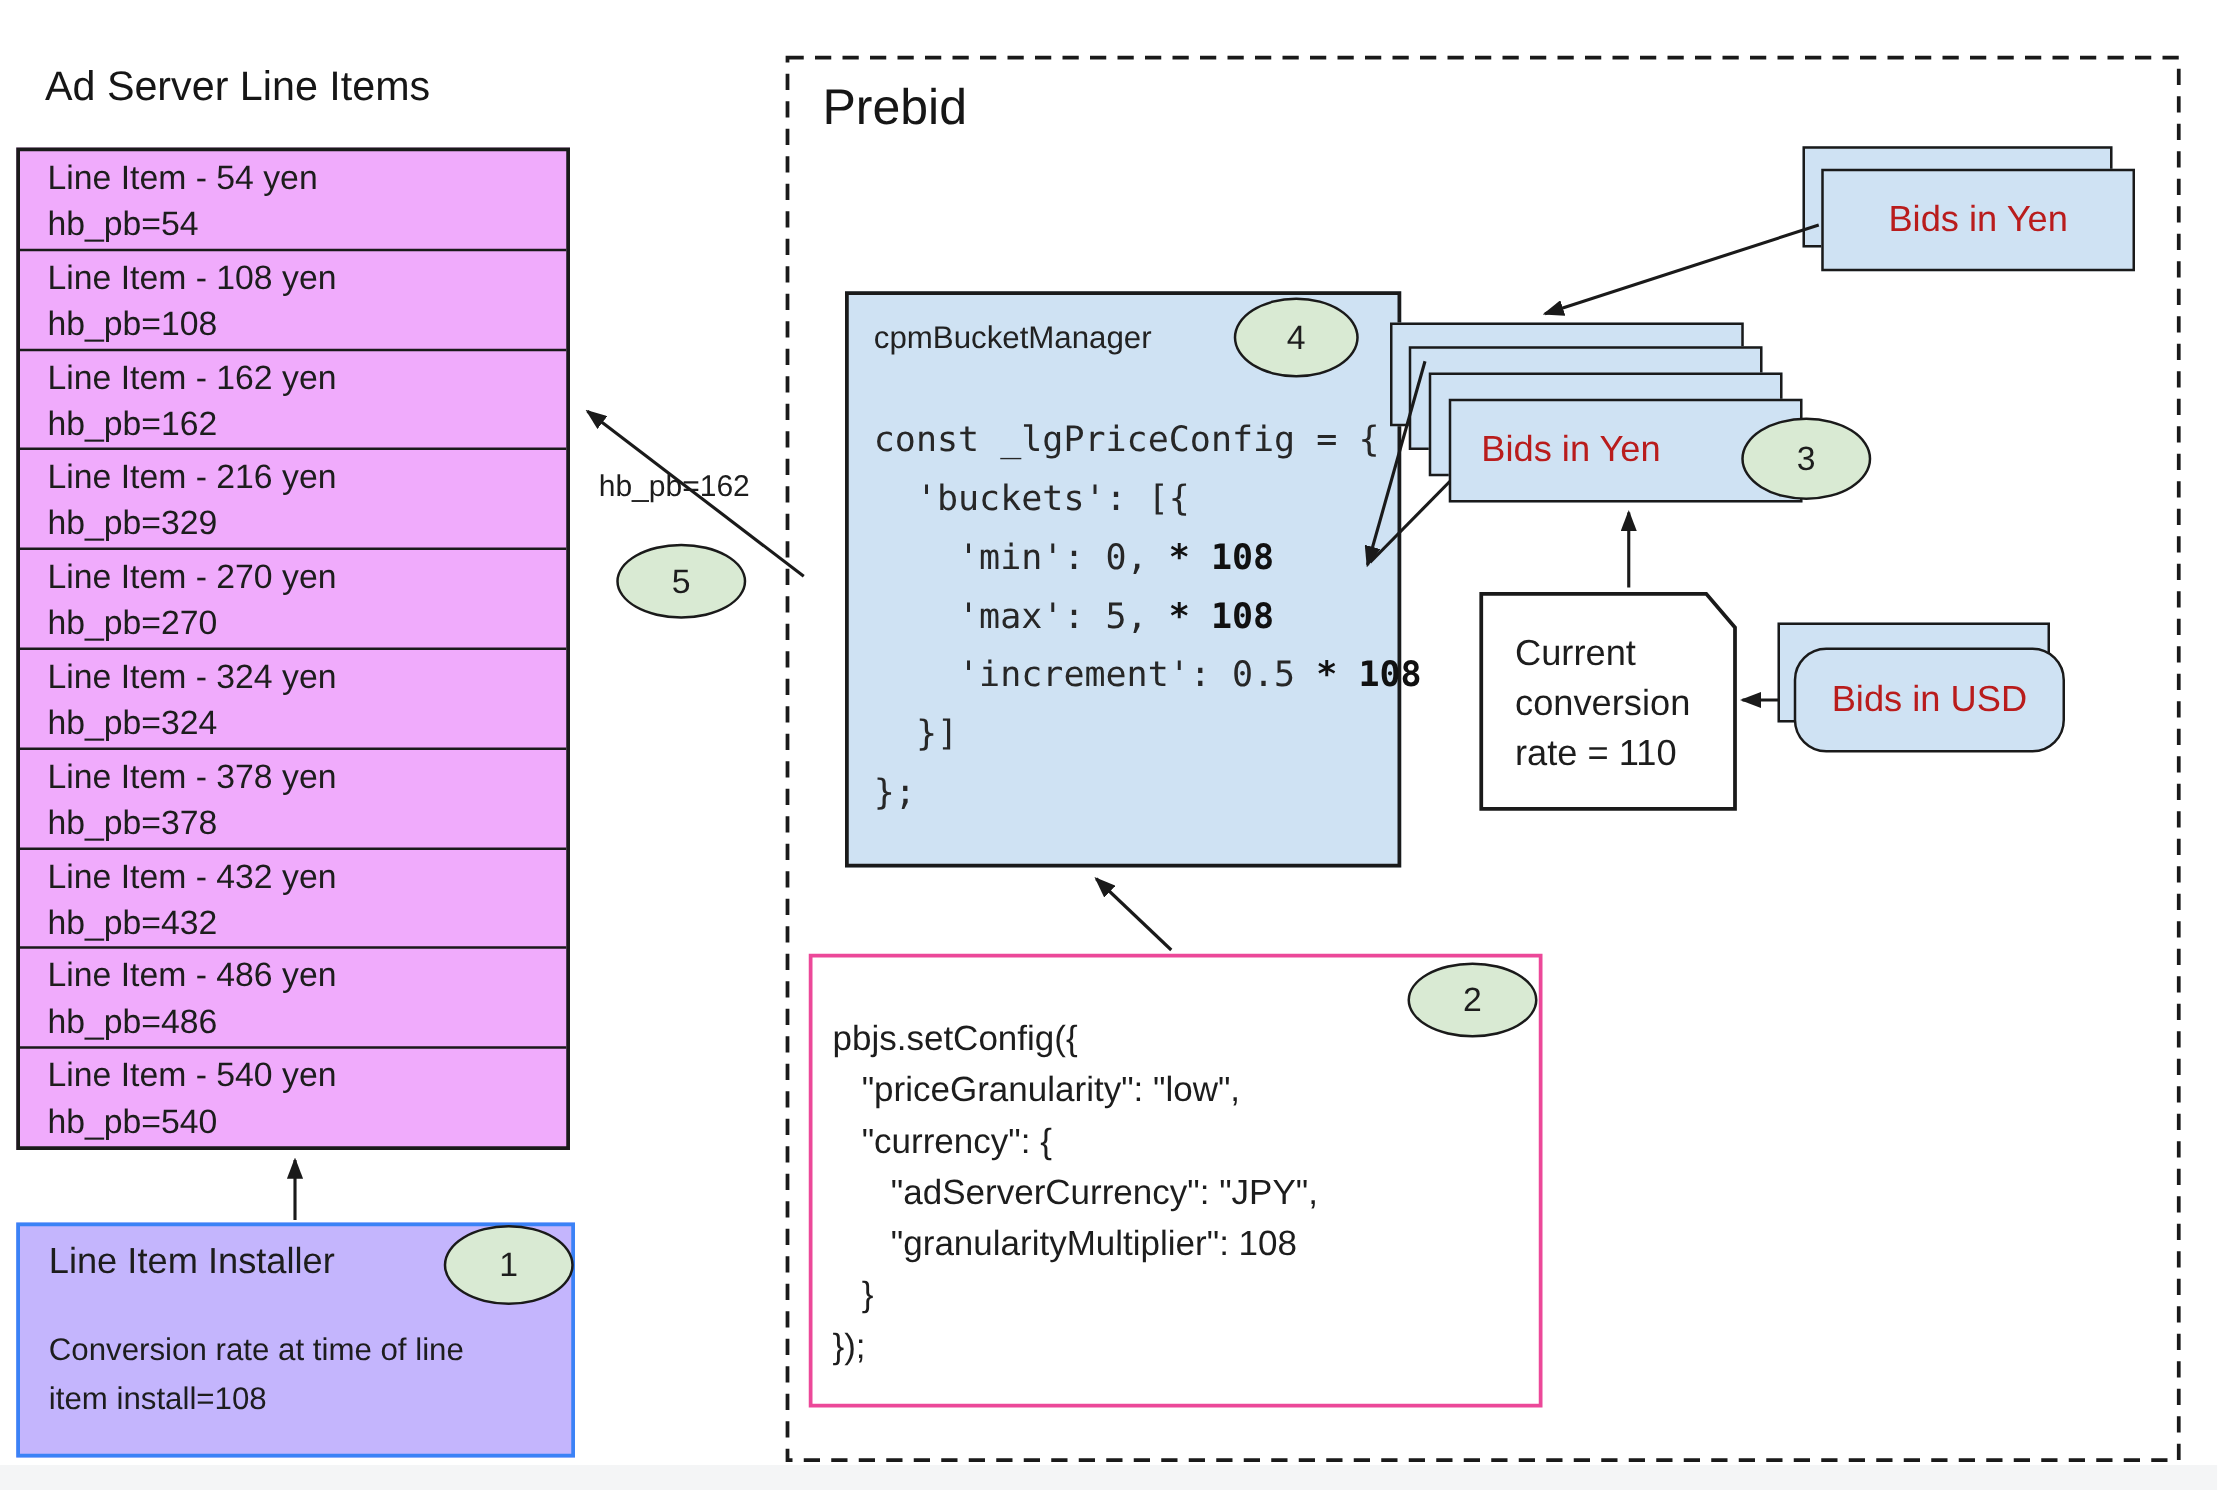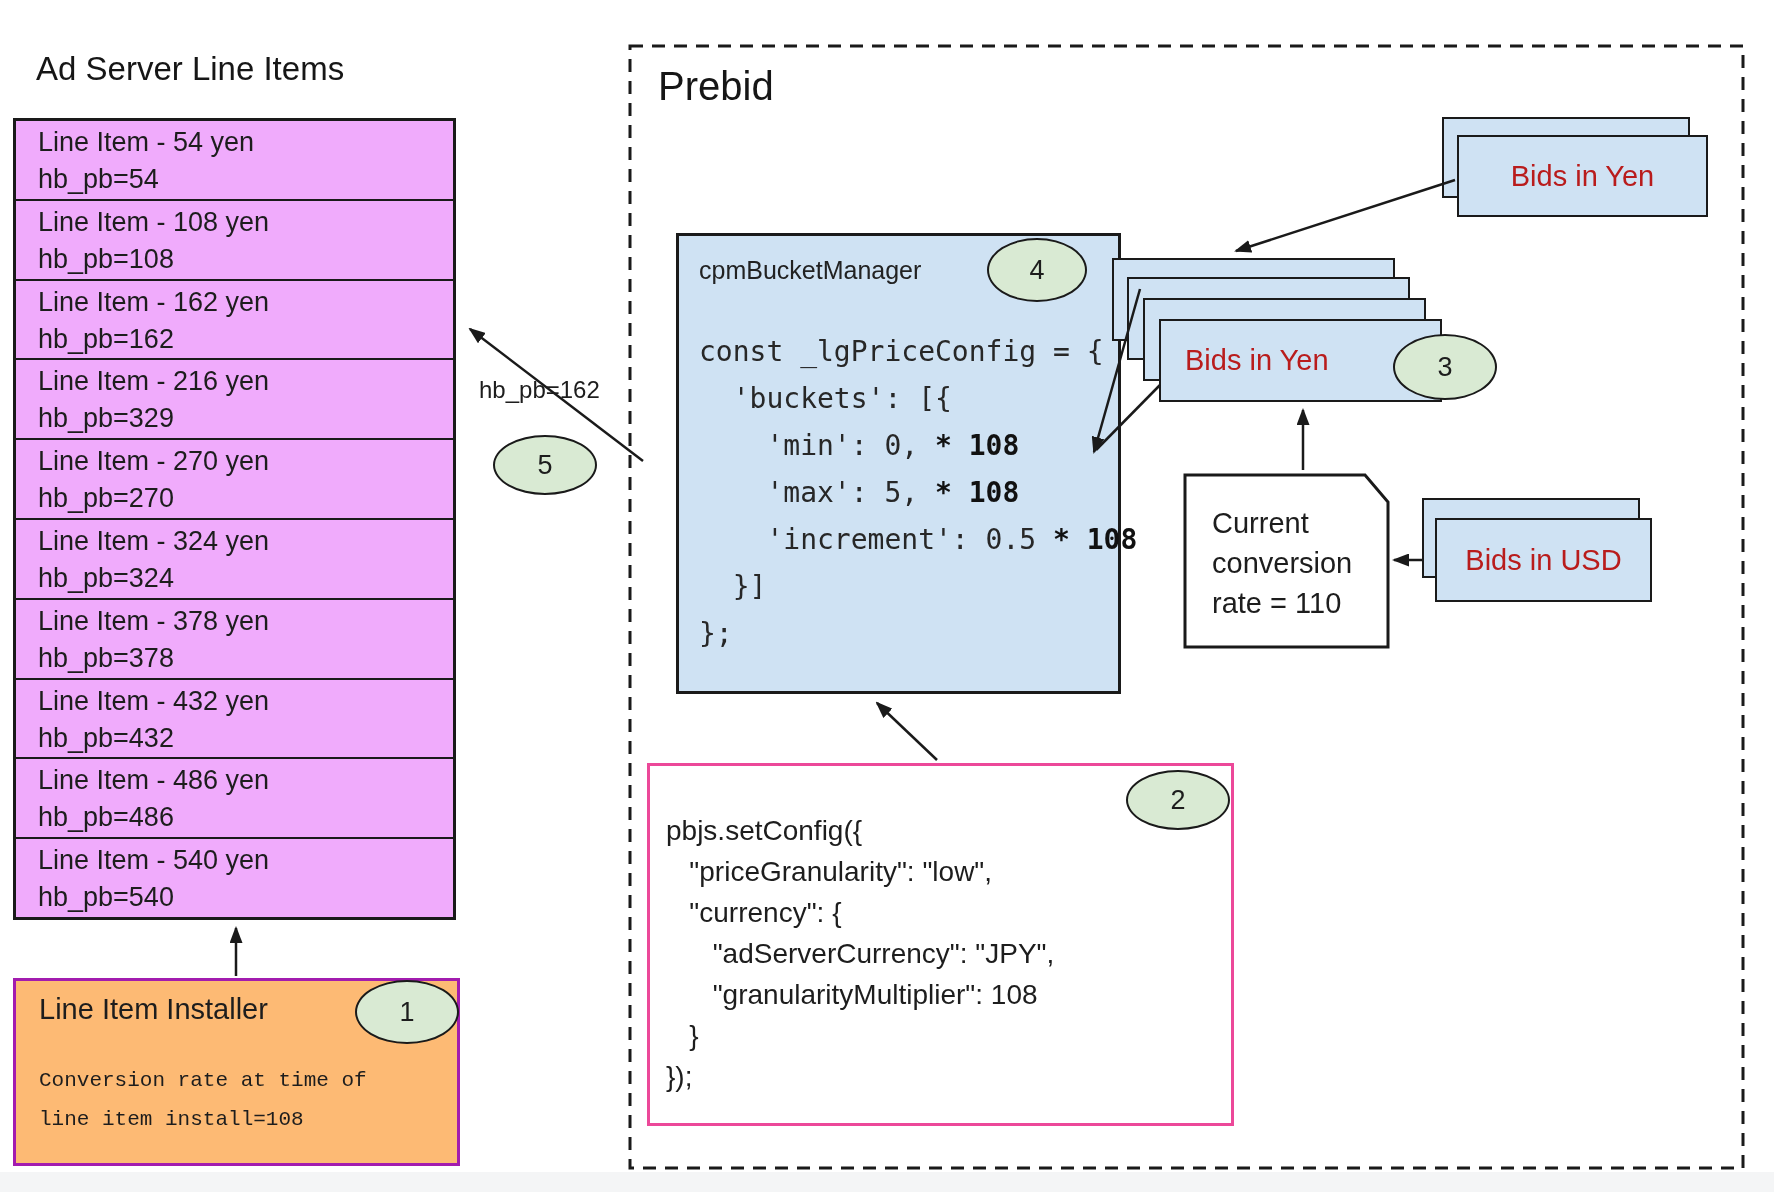--- a/index.html
+++ b/index.html
@@ -8,24 +8,24 @@
 
   
   .page-title{position:absolute;left:36px;top:50px;font-size:33px;color:#161616;}
   .li-table{position:absolute;left:13px;top:118px;width:443px;height:802px;
             border:3px solid #1a1a1a;display:flex;flex-direction:column;background:#f0abfc;box-sizing:border-box;}
   .li-row{flex:1;box-sizing:border-box;padding:3px 0 0 22px;}
   .li-row + .li-row{border-top:2.5px solid #1a1a1a;}
   .li-row div{font-size:27px;line-height:37px;white-space:nowrap;}
 
   
-  .installer{position:absolute;left:13px;top:978px;width:447px;height:188px;background:#fdba74;
-             border:3px solid #a21caf;box-sizing:border-box;}
+  .installer{position:absolute;left:13px;top:978px;width:447px;height:188px;background:#c4b5fd;
+             border:3px solid #3b82f6;box-sizing:border-box;}
   .installer-title{position:absolute;left:23px;top:12px;font-size:29px;}
-  .installer-body{position:absolute;left:23px;top:80px;width:385px;font-size:21px;line-height:39px;font-family:Liberation Mono, monospace;}
+  .installer-body{position:absolute;left:23px;top:80px;width:385px;font-size:25px;line-height:39px;}
 
   
   .prebid-title{position:absolute;left:658px;top:64px;font-size:40px;color:#161616;}
 
   
   .cpm-box{position:absolute;left:645px;top:233px;width:445px;height:461px;background:#cfe2f3;
            border:3px solid #1a1a1a;box-sizing:border-box;margin-left:31px;}
   .cpm-title{position:absolute;left:20px;top:20px;font-size:25px;color:#222;}
   .cpm-code{position:absolute;left:20px;top:92px;font-family:"DejaVu Sans Mono",monospace;
             font-size:28px;color:#272727;}
@@ -141,21 +141,21 @@
   <div class="card" style="left:1442px;top:117px;width:248px;height:81px;"></div>
   <div class="card" style="left:1457px;top:135px;width:251px;height:82px;">Bids in Yen</div>
 
   <div class="card" style="left:1112px;top:258px;width:283px;height:83px;"></div>
   <div class="card" style="left:1127px;top:277px;width:283px;height:83px;"></div>
   <div class="card" style="left:1143px;top:298px;width:283px;height:83px;"></div>
   <div class="card left-label" style="left:1159px;top:319px;width:283px;height:83px;">Bids in Yen</div>
   <div class="badge" style="left:1393px;top:334px;width:104px;height:66px;">3</div>
 
   <div class="card" style="left:1422px;top:498px;width:218px;height:80px;"></div>
-  <div class="card" style="left:1435px;top:518px;width:217px;height:84px;">Bids in USD</div>
+  <div class="card" style="left:1435px;top:518px;width:217px;height:84px;border-radius:26px;">Bids in USD</div>
 
   <svg class="svg-layer" width="1774" height="1192" viewBox="0 0 1774 1192">
     <defs>
       <marker id="ah" markerUnits="userSpaceOnUse" markerWidth="17" markerHeight="13" refX="15" refY="6.5" orient="auto">
         <path d="M0,0 L17,6.5 L0,13 Z" fill="#1a1a1a"></path>
       </marker>
     </defs>
 
     <rect x="630" y="46" width="1113" height="1122" fill="none" stroke="#1a1a1a" stroke-width="3" stroke-dasharray="13 9"></rect>
 

